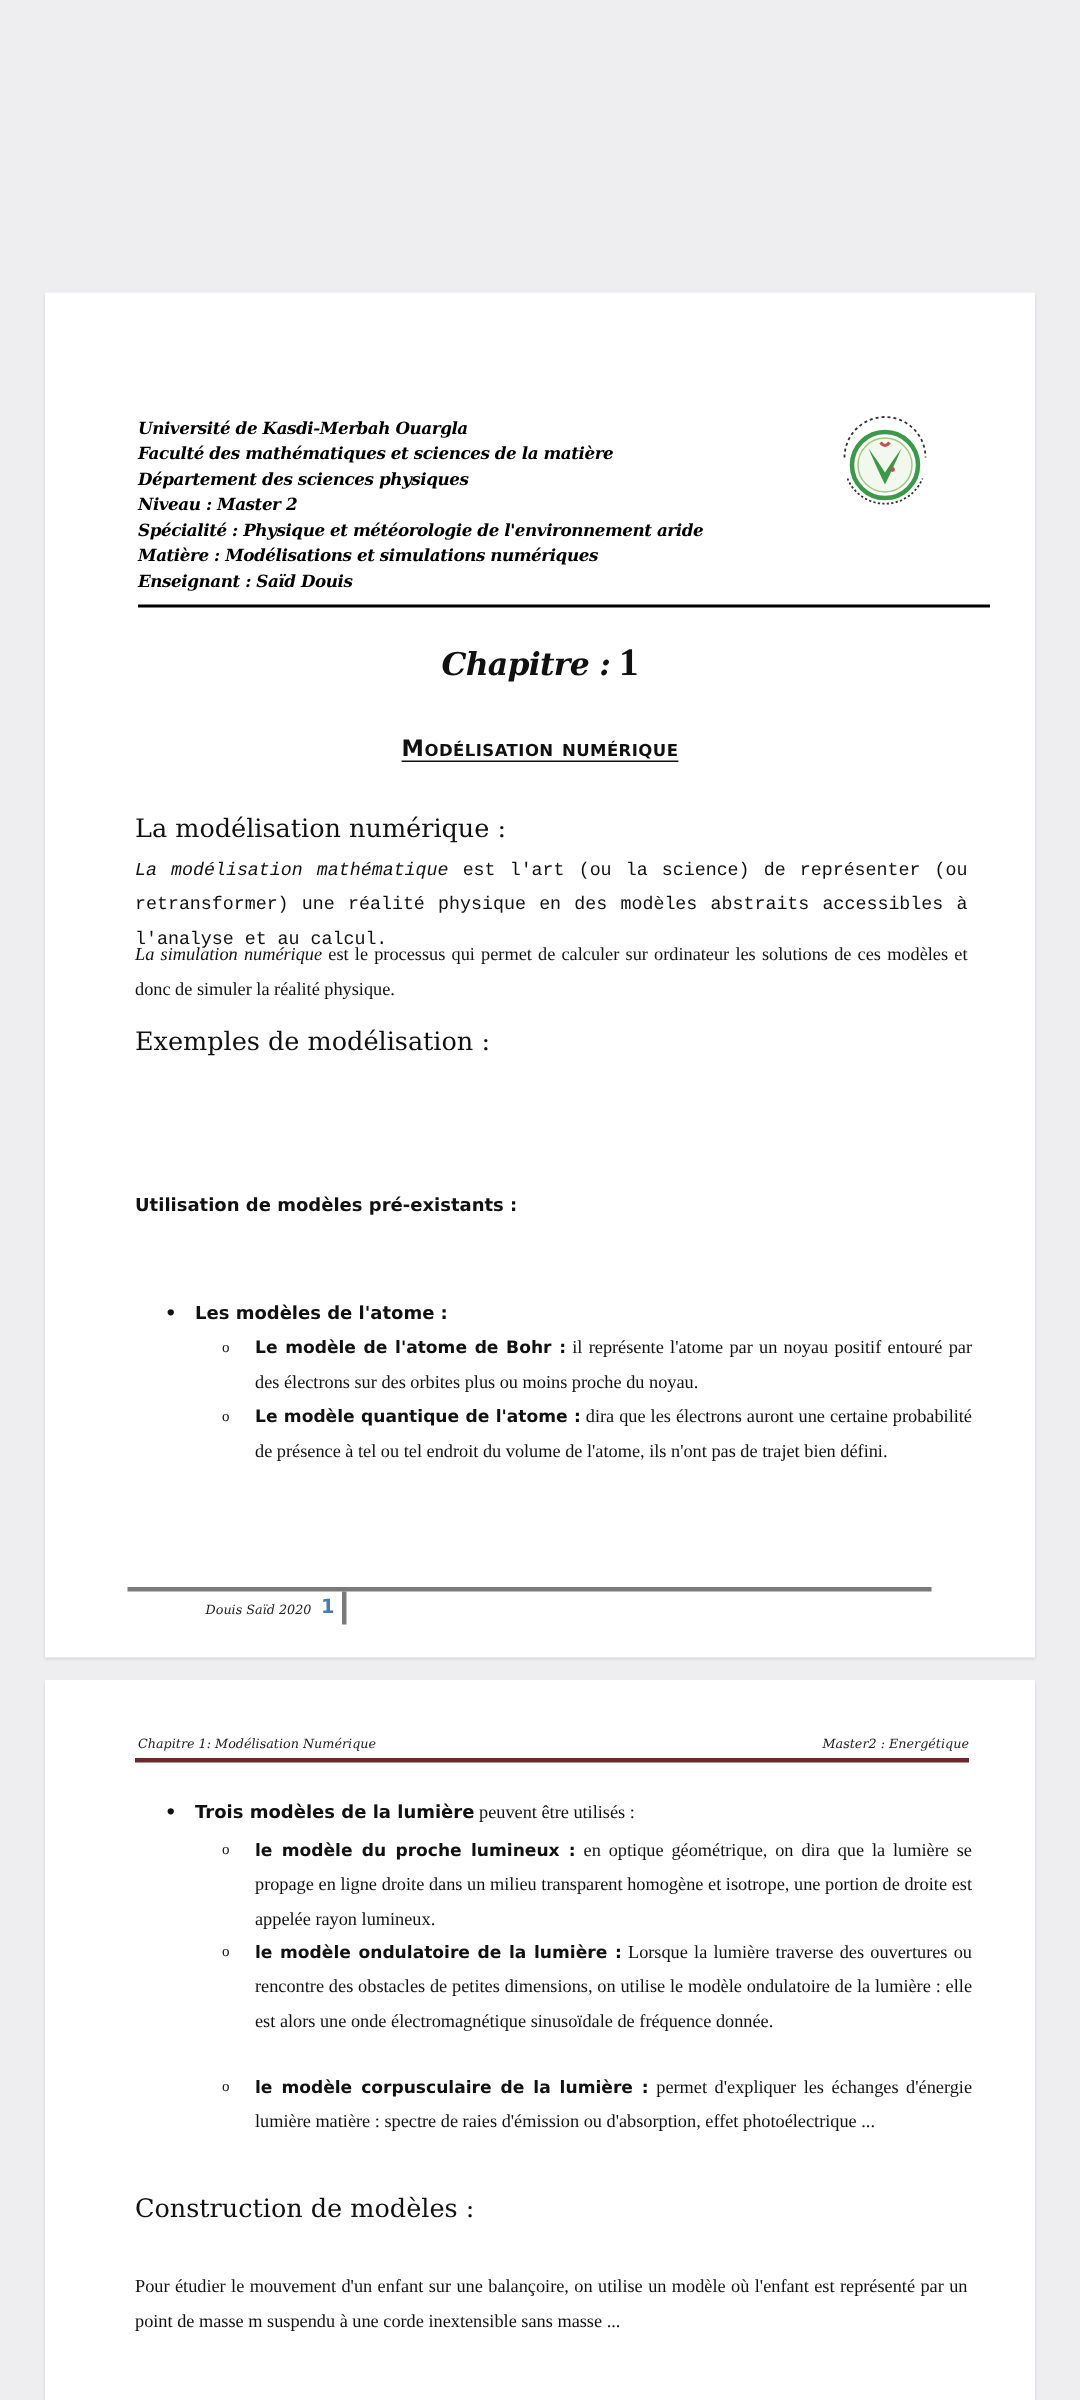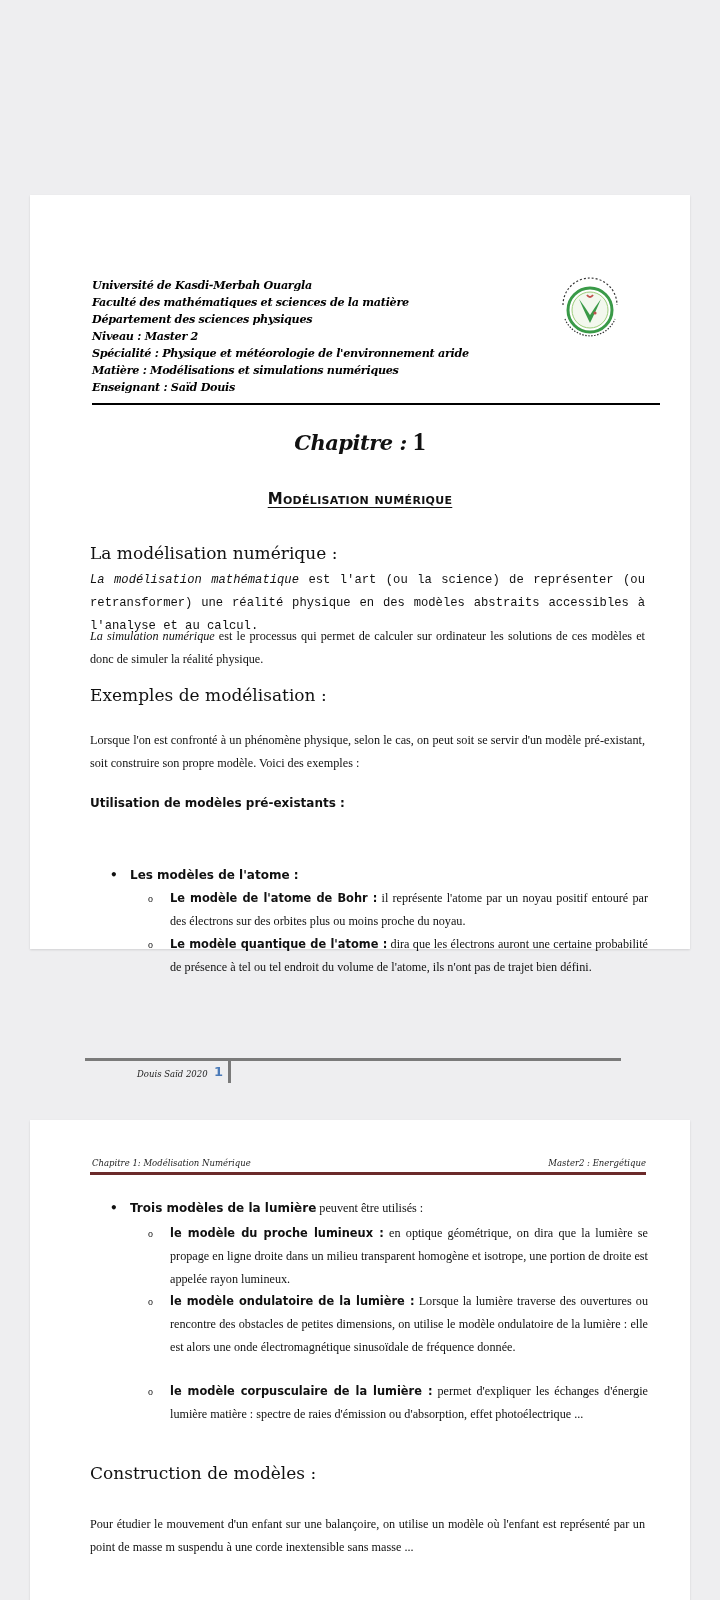--- a/index.html
+++ b/index.html
@@ -6,21 +6,21 @@
     html, body { width: 720px; height: 1600px; background: #eeeef0; overflow: hidden; }
     body { position: relative; font-family: "Liberation Serif", serif; color: #111; }
 
     .page {
       position: absolute;
       left: 30px;
       width: 660px;
       background: #ffffff;
       box-shadow: 0 1px 2px rgba(0,0,0,0.12);
     }
-    #page1 { top: 195px; height: 754px; }
+    #page1 { top: 195px; height: 910px; }
     #page2 { top: 1120px; height: 500px; }
 
     
     .uni-block {
       position: absolute;
       left: 62px;
       top: 82px;
       width: 430px;
       font-family: "DejaVu Serif", serif;
       font-style: italic;
@@ -245,21 +245,20 @@
   <div class="main-title">Modélisation numérique</div>
 
   <div class="h2" style="top:348px;">La modélisation numérique :</div>
 
   <div class="para" style="top:374px;font-family:Liberation Mono, monospace;"><i>La modélisation mathématique</i><span> est l'art (ou la science) de représenter (ou retransformer) une réalité physique en des modèles abstraits accessibles à l'analyse et au calcul.</span></div>
 
   <div class="para" style="top:430px;"><i>La simulation numérique</i><span> est le processus qui permet de calculer sur ordinateur les solutions de ces modèles et donc de simuler la réalité physique.</span></div>
 
   <div class="h2" style="top:490px;">Exemples de modélisation :</div>
 
-  <div class="para" style="top:534px;">Lorsque l'on est confronté à un phénomène physique, selon le cas, on peut soit se servir d'un modèle pré-existant, soit construire son propre modèle. Voici des exemples :</div>
 
   <div class="h3" style="top:601px;">Utilisation de modèles pré-existants :</div>
 
   <div class="bullet-l1" style="top:673px;"><span class="dot">•</span><span>Les modèles de l'atome :</span></div>
 
   <div class="sub-item" style="top:692px;">
     <span class="circ">o</span><b>Le modèle de l'atome de Bohr :</b><span> il représente l'atome par un noyau positif entouré par des électrons sur des orbites plus ou moins proche du noyau.</span>
   </div>
 
   <div class="sub-item" style="top:738px;">

